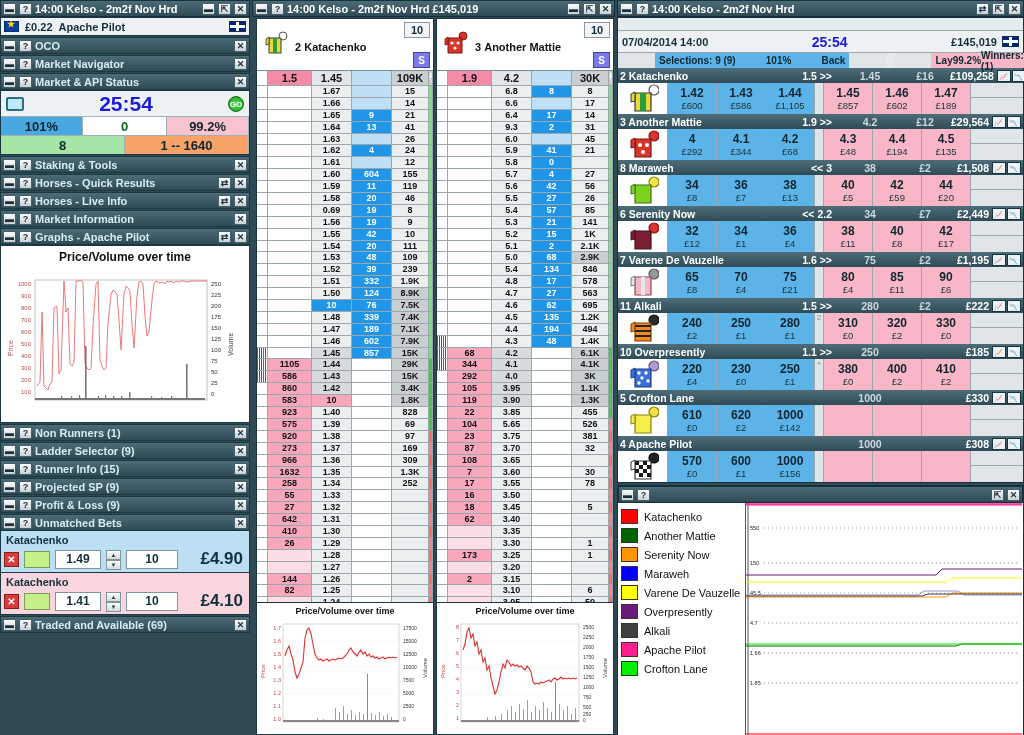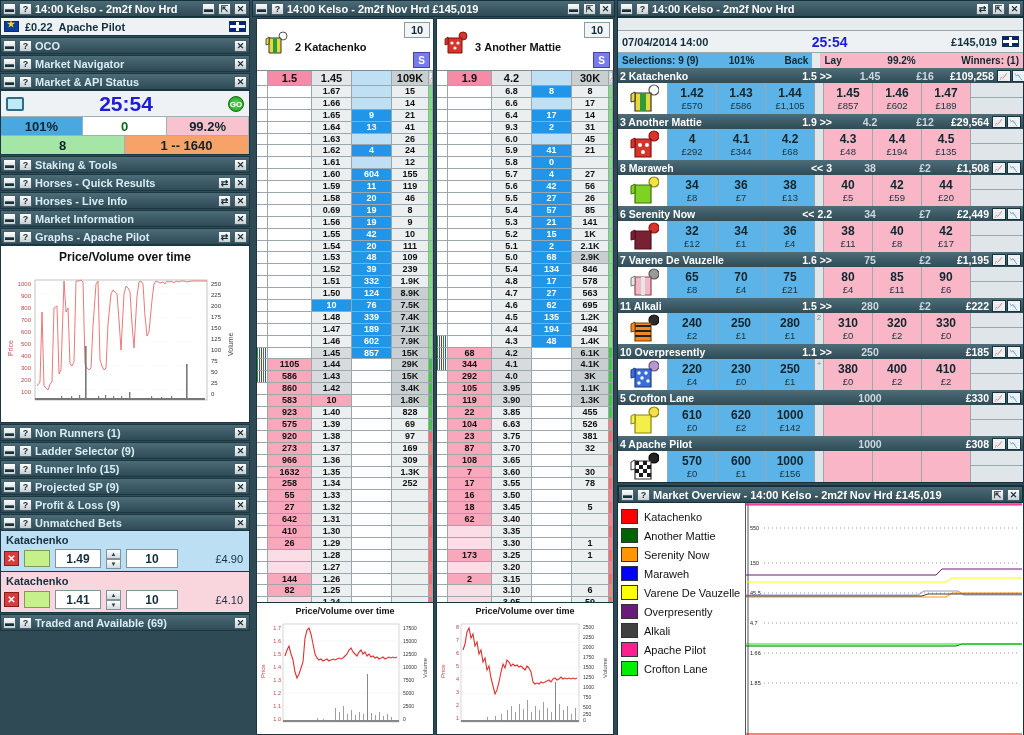--- a/index.html
+++ b/index.html
@@ -84,21 +84,21 @@
   .bet-ctrls{display:flex;align-items:center;gap:5px;}
   .xbtn{width:15px;height:15px;background:#d93c3c;border:1px solid #8c1c1c;
         color:#fff;font-size:10px;font-weight:bold;text-align:center;line-height:13px;}
   .swatch{width:26px;height:17px;background:#c5f08a;border:1px solid #7d9c5a;}
   .numfield{height:19px;background:#fff;border:1px solid #7f949c;
         font-size:12px;font-weight:bold;color:#12303c;display:flex;align-items:center;
         justify-content:center;}
   .spin{width:15px;height:19px;display:flex;flex-direction:column;}
   .spin div{flex:1;background:linear-gradient(#fff,#d3d9dc);border:1px solid #7f949c;
         font-size:6px;text-align:center;line-height:8px;color:#244;}
-  .bet-amt{margin-left:auto;font-size:11px;font-weight:normal;color:#14303c;padding-right:3px;}
+  .bet-amt{margin-left:auto;font-size:17px;font-weight:bold;color:#14303c;padding-right:3px;}
 
   
   .ladder{ position:absolute; top:18px; width:178px; background:#fff;
            border:1px solid #1a3742;}
   .lad-head{ height:52px; background:#fff; position:relative; border-bottom:1px solid #7b8e96;}
   .lad-head .silk{ position:absolute; left:6px; top:12px; width:26px;height:26px;}
   .lad-head .nm{ position:absolute; left:38px; top:22px; font-size:11px;
         font-weight:bold; color:#111; white-space:nowrap;}
   .lad-head .tenbox{ position:absolute; right:3px; top:3px; width:26px;height:16px;
         background:#f2f4f5;border:1px solid #8c9ba2;font-size:11px;font-weight:bold;
@@ -134,21 +134,21 @@
   
   #right{ position:absolute; left:617px; top:0; width:407px; height:735px;}
   #mktwin{ border:1px solid #16313b; background:#dfe5e8; }
   #mktinfo{ height:22px; background:#edf1f3; display:flex; align-items:center;
             padding:0 4px; font-size:11px; font-weight:bold; color:#12303c;
             border-bottom:1px solid #9aa8ae;}
   #mktinfo .dt{ }
   #mktinfo .ctr{flex:1;text-align:center;color:#1b1bd8;font-size:14px;}
   #bandrow{ height:15px; display:flex; font-size:10px; font-weight:bold;
             color:#0d2730;}
-  #bandrow>div{display:flex;align-items:center;}
+  #bandrow>div{display:flex;align-items:center;margin-left:37px;}
   .bnd-back{background:#5cb3e8;flex:0 0 48%;padding:0 4px;}
   .bnd-gap{background:#e6eaec;flex:0 0 2%;}
   .bnd-lay{background:#f9b6c6;flex:1;padding:0 4px;}
   .rn-head{ height:15px; background:linear-gradient(#4d6d79,#2f4b56);
             display:flex; align-items:center; font-size:10.5px; font-weight:bold;
             color:#fff; padding:0 2px; gap:0;}
   .rn-head .rn{flex:0 0 150px; white-space:nowrap; overflow:hidden;}
   .rn-head .arrow{flex:0 0 70px; text-align:right; padding-right:8px;}
   .rn-head .v1{flex:0 0 60px; text-align:center; color:#cdd9de;}
   .rn-head .v2{flex:0 0 50px; text-align:center; color:#cdd9de;}
@@ -1111,21 +1111,21 @@
         <div class="c-strip"></div>
         <div class="c-lay laycell">22</div>
         <div class="c-odds">3.85</div>
         <div class="c-back"></div>
         <div class="c-vol">455</div>
         <div class="c-gr" style="background: rgb(69, 197, 69);"></div>
       </div>
       <div class="lr">
         <div class="c-strip"></div>
         <div class="c-lay laycell">104</div>
-        <div class="c-odds">6.63</div>
+        <div class="c-odds">5.65</div>
         <div class="c-back"></div>
         <div class="c-vol">526</div>
         <div class="c-gr" style="background: rgb(255, 128, 128);"></div>
       </div>
       <div class="lr">
         <div class="c-strip"></div>
         <div class="c-lay laycell">23</div>
         <div class="c-odds">3.75</div>
         <div class="c-back"></div>
         <div class="c-vol">381</div>
@@ -1383,21 +1383,21 @@
           <div class="silkcell">
             <svg viewBox="0 0 32 30" width="32" height="30">
               <ellipse cx="27" cy="6" rx="5" ry="5" fill="#fff" stroke="#555" stroke-width="1.2"></ellipse>
               <path d="M8 9 h16 v18 h-16 z" fill="#e8d93a" stroke="#333" stroke-width="1.2"></path>
               <path d="M13 9 h6 v18 h-6 z" fill="#2e9b3a"></path>
               <path d="M4 10 l4 -2 v9 l-4 1 z" fill="#e8d93a" stroke="#333"></path>
             </svg>
           </div>
           <div class="pcell b">
             <span class="p">1.42</span>
-            <span class="a">£570</span>
+            <span class="a">£600</span>
           </div>
           <div class="pcell b">
             <span class="p">1.43</span>
             <span class="a">£586</span>
           </div>
           <div class="pcell b">
             <span class="p">1.44</span>
             <span class="a">£1,105</span>
           </div>
           <div class="midgap"></div>
@@ -1796,21 +1796,20 @@
             <div style="height:15px;border-bottom:1px solid #9aa8ae"></div>
           </div>
         </div>
       </div>
   </div>
 
   <div id="ovwin">
     <div class="titlebar">
       <span class="tb-btn">▬</span>
       <span class="tb-btn">?</span>
-      <span class="tb-txt">Market Overview - 14:00  Kelso - 2m2f Nov Hrd   £145,019</span>
       <span class="tb-spacer"></span>
       <span class="tb-btn">⇱</span>
       <span class="tb-btn">✕</span>
     </div>
     <div id="ovbody">
       <div id="legend">
           <div class="lg">
             <span class="sw" style="background:#ff0000"></span>
             <span class="nm">Katachenko</span>
           </div>

